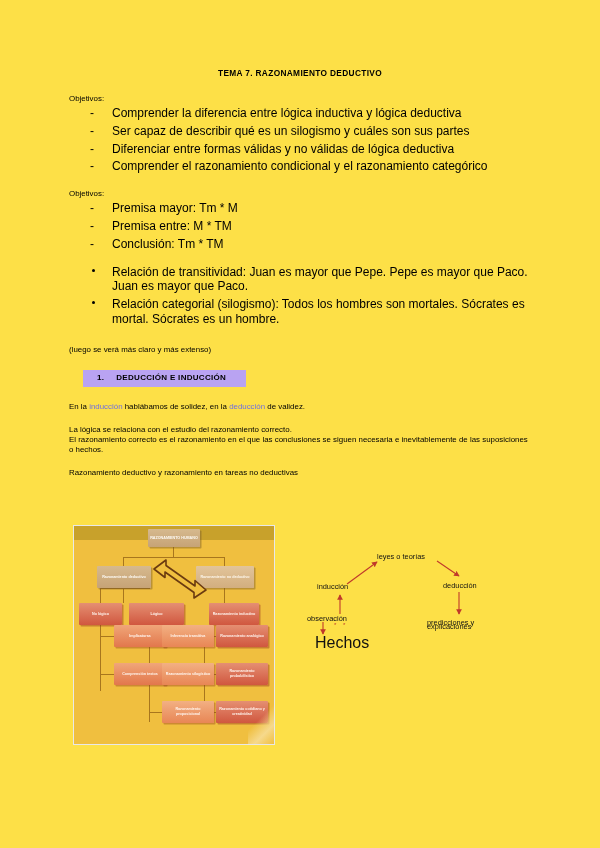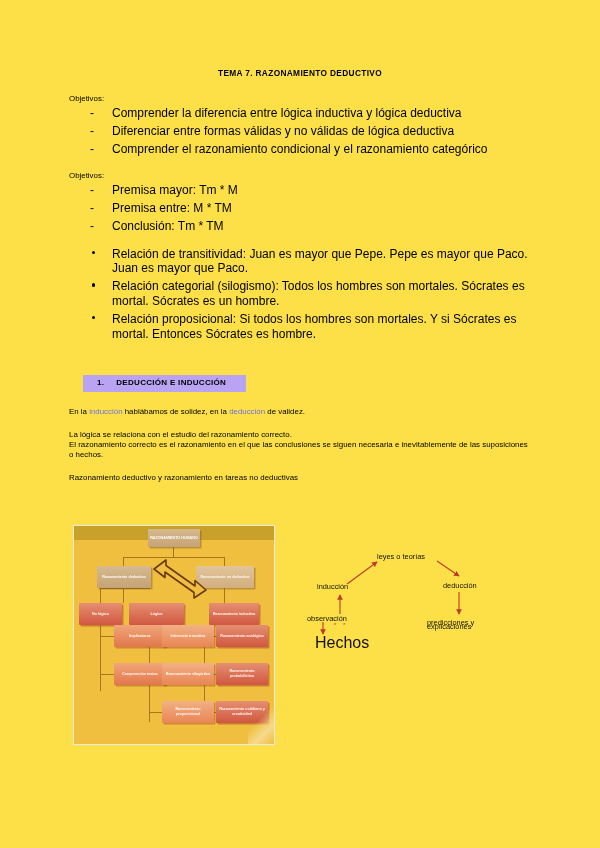--- a/index.html
+++ b/index.html
@@ -213,43 +213,44 @@
 
 <div class="page">
 
   <div class="doc-title">TEMA 7. RAZONAMIENTO DEDUCTIVO</div>
 
   <div class="content">
 
     <p class="lead">Objetivos:</p>
     <ul class="dash">
       <li>Comprender la diferencia entre lógica inductiva y lógica deductiva</li>
+      <li>Ser capaz de describir qué es un silogismo y cuáles son sus partes</li>
       <li>Diferenciar entre formas válidas y no válidas de lógica deductiva</li>
       <li>Comprender el razonamiento condicional y el razonamiento categórico</li>
     </ul>
 
     <div class="spacer-md"></div>
 
     <p class="lead">Objetivos:</p>
     <ul class="dash">
       <li>Premisa mayor: Tm * M</li>
       <li>Premisa entre: M * TM</li>
       <li>Conclusión: Tm * TM</li>
     </ul>
 
     <div class="spacer-sm"></div>
 
     <ul class="dot">
       <li>Relación de transitividad: Juan es mayor que Pepe. Pepe es mayor que Paco. Juan es mayor que Paco.</li>
       <li>Relación categorial (silogismo): Todos los hombres son mortales. Sócrates es mortal. Sócrates es un hombre.</li>
-      <li>Relación proposicional: Si todos los hombres son mortales. Y si Sócrates es mortal. Entonces Sócrates es hombre.</li>
     </ul>
 
     <div class="spacer-lg"></div>
 
+    <p class="para">(luego se verá más claro y más extenso)</p>
 
     <div class="spacer-lg"></div>
 
     <div style="padding-left:14px;">
       <div class="section-heading">
         <span class="num">1.</span><span>DEDUCCIÓN E INDUCCIÓN</span>
       </div>
     </div>
 
     <div class="spacer-lg"></div>

